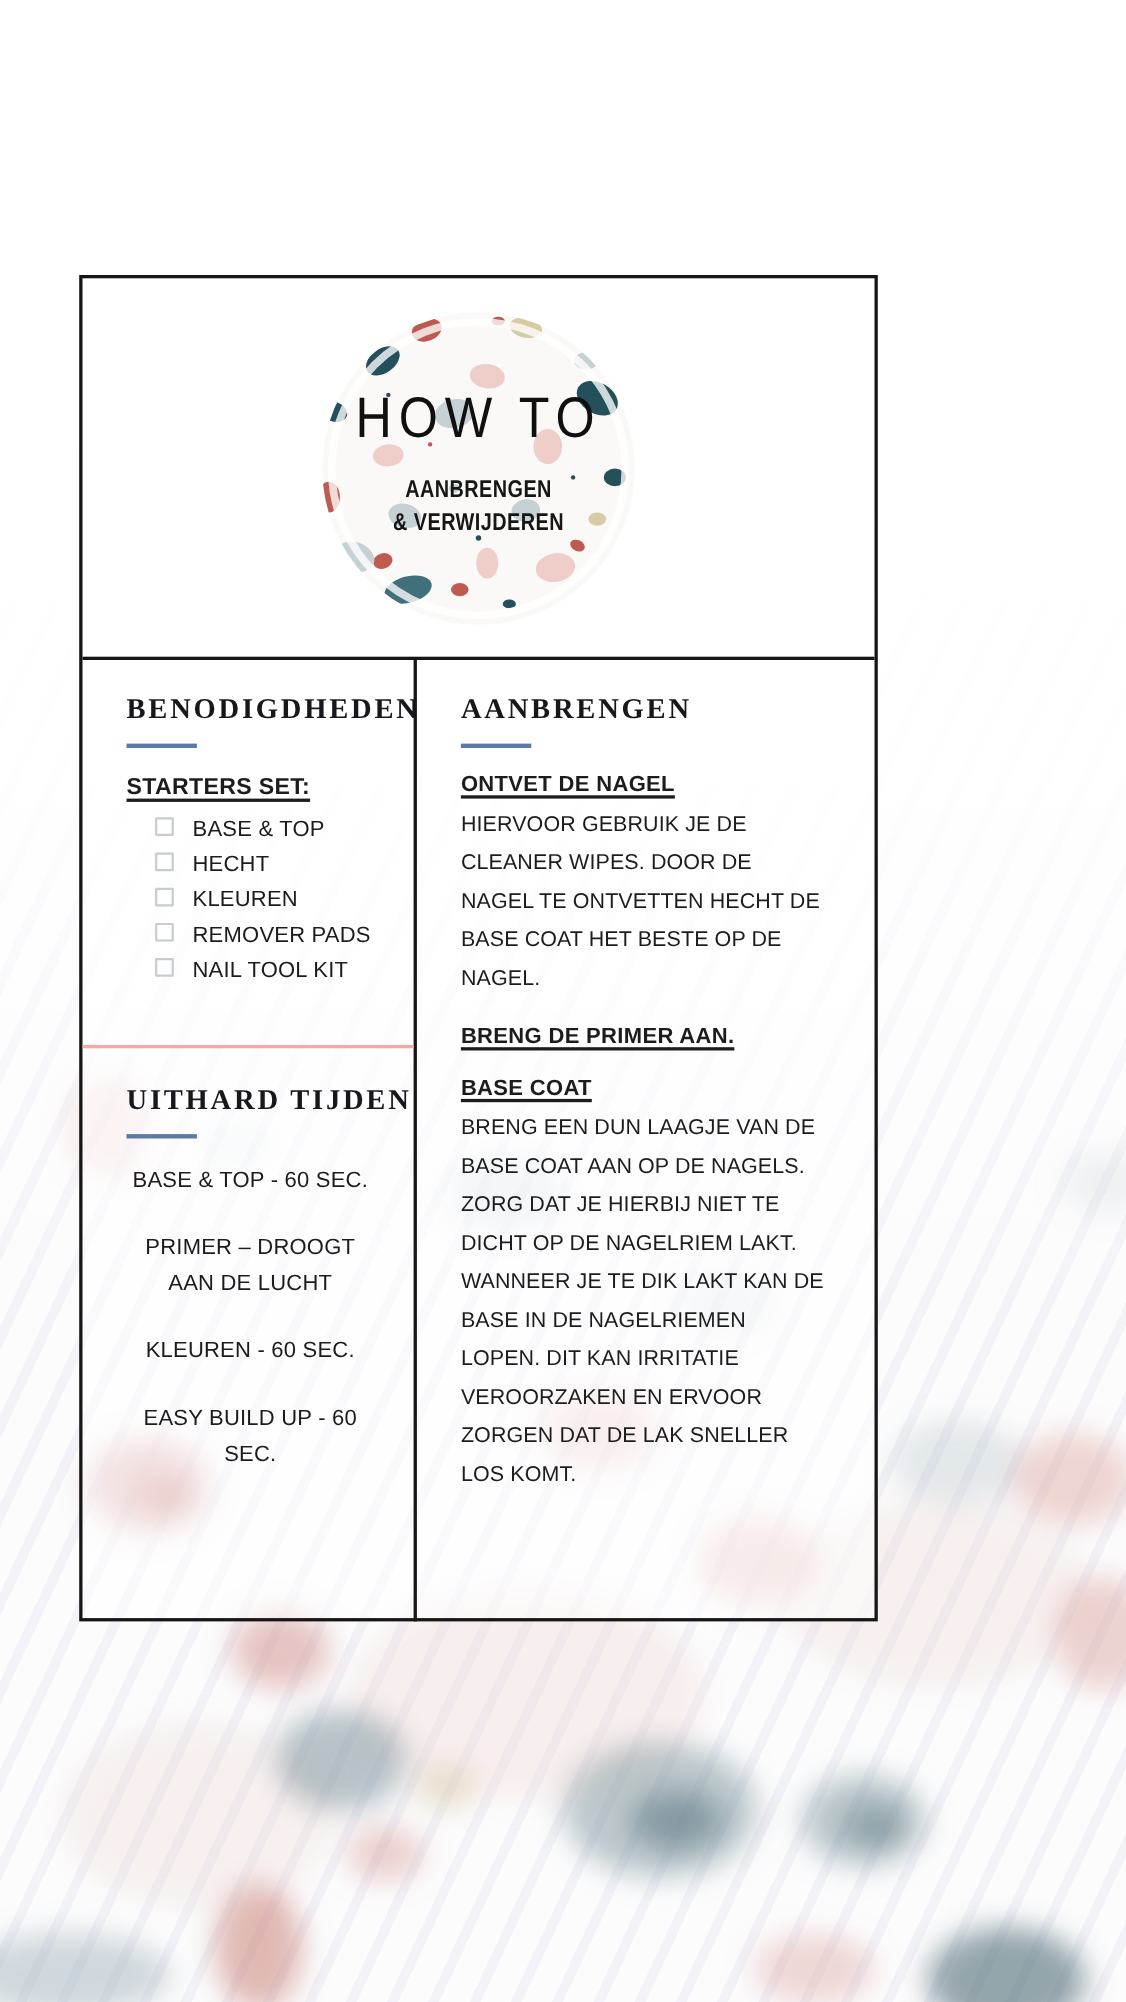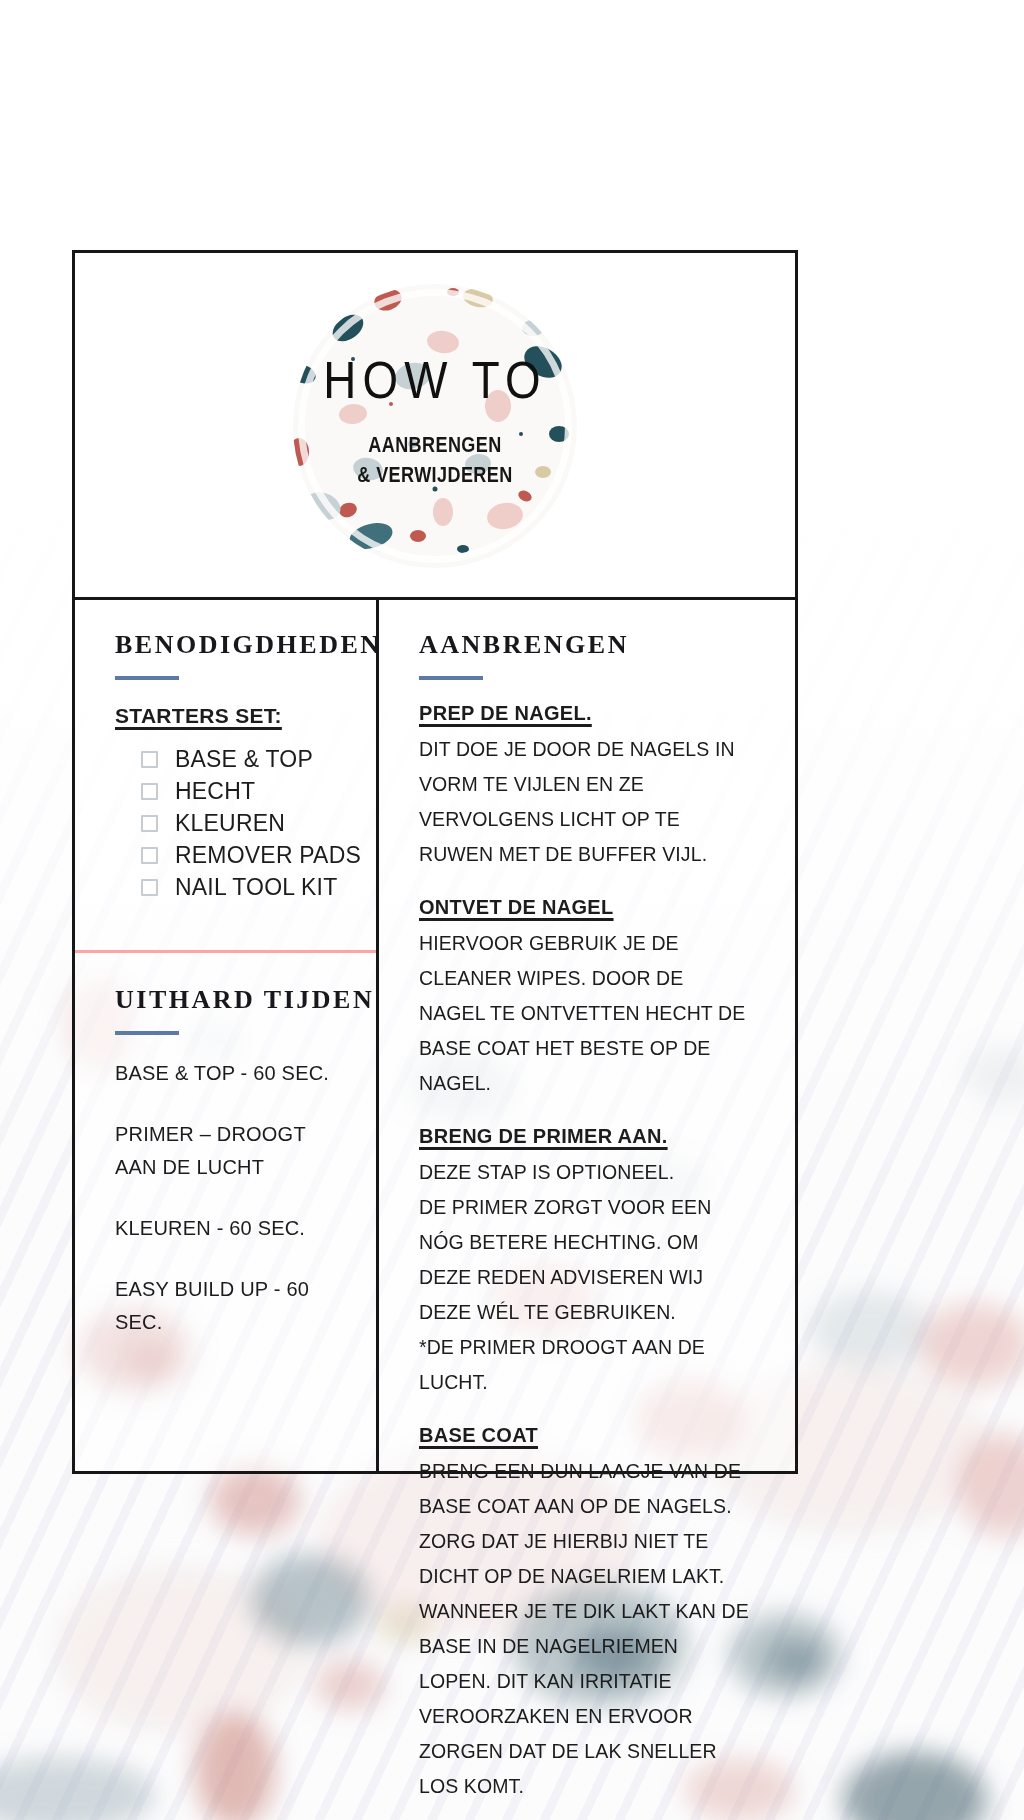--- a/index.html
+++ b/index.html
@@ -36,25 +36,25 @@
   .col-left{width:304px;flex:0 0 304px;border-right:3px solid #161616;box-sizing:border-box;display:flex;flex-direction:column;}
   .col-right{flex:1;padding:30px 46px 0 40px;box-sizing:border-box;}
   h2.sec-head{margin:0;font-family:"Liberation Serif","DejaVu Serif",serif;font-weight:600;
     font-size:26px;letter-spacing:2.5px;color:#17171c;white-space:nowrap;}
   .accent-rule{width:64px;height:4px;margin:16px 0 0 0;}
   
   .sec-needs{height:350px;box-sizing:border-box;padding:30px 14px 16px 40px;}
   .list-title{margin-top:24px;font-size:21px;font-weight:700;letter-spacing:.3px;
     text-decoration:underline;text-underline-offset:4px;text-decoration-thickness:2.5px;}
   ul.checklist{list-style:none;margin:15px 0 0 0;padding:0;}
-  ul.checklist li{display:flex;align-items:center;height:32px;font-size:23px;letter-spacing:.2px;}
+  ul.checklist li{display:flex;align-items:flex-start;height:32px;font-size:20px;letter-spacing:.2px;}
   .cb{width:13px;height:13px;border:2px solid #c7ccd0;border-radius:1px;background:rgba(255,255,255,.6);
     margin:0 17px 0 26px;flex:0 0 auto;}
   .sec-times{border-top:3px solid #fca5a5;box-sizing:border-box;flex:1;padding:32px 14px 0 40px;}
-  .time-list{margin-top:22px;}
+  .time-list{margin-top:22px;text-align:center;}
   .time-item{font-size:20px;line-height:33px;letter-spacing:.2px;margin-bottom:28px;max-width:225px;}
   
   .rsec{margin-top:24px;}
   .rsec:first-of-type{margin-top:22px;}
   .sec-title{margin:0;font-size:20px;font-weight:700;letter-spacing:.3px;display:inline-block;
     text-decoration:underline;text-underline-offset:4px;text-decoration-thickness:2.5px;}
   .sec-body{margin:7px 0 0 0;font-size:19.5px;line-height:35px;letter-spacing:.1px;
     white-space:pre-line;max-width:500px;}
 </style>
 </head>
@@ -196,35 +196,28 @@
             <div class="time-item">EASY BUILD UP - 60 SEC.</div>
 
         </div>
       </section>
     </div>
 
     <div class="col-right">
       <h2 class="sec-head">AANBRENGEN</h2>
       <div class="accent-rule" style="background: rgb(91, 122, 166);"></div>
 
-        <section class="rsec">
-          <h3 class="sec-title">PREP DE NAGEL.</h3>
-          <p class="sec-body">DIT DOE JE DOOR DE NAGELS IN VORM TE VIJLEN EN ZE VERVOLGENS LICHT OP TE RUWEN MET DE BUFFER VIJL.</p>
-        </section>
 
         <section class="rsec">
           <h3 class="sec-title">ONTVET DE NAGEL</h3>
           <p class="sec-body">HIERVOOR GEBRUIK JE DE CLEANER WIPES. DOOR DE NAGEL TE ONTVETTEN HECHT DE BASE COAT HET BESTE OP DE NAGEL.</p>
         </section>
 
         <section class="rsec">
           <h3 class="sec-title">BRENG DE PRIMER AAN.</h3>
-          <p class="sec-body">DEZE STAP IS OPTIONEEL.
-DE PRIMER ZORGT VOOR EEN NÓG BETERE HECHTING. OM DEZE REDEN ADVISEREN WIJ DEZE WÉL TE GEBRUIKEN.
-*DE PRIMER DROOGT AAN DE LUCHT.</p>
         </section>
 
         <section class="rsec">
           <h3 class="sec-title">BASE COAT</h3>
           <p class="sec-body">BRENG EEN DUN LAAGJE VAN DE BASE COAT AAN OP DE NAGELS.
 ZORG DAT JE HIERBIJ NIET TE DICHT OP DE NAGELRIEM LAKT. WANNEER JE TE DIK LAKT KAN DE BASE IN DE NAGELRIEMEN LOPEN. DIT KAN IRRITATIE VEROORZAKEN EN ERVOOR ZORGEN DAT DE LAK SNELLER LOS KOMT.</p>
         </section>
 
     </div>
 

